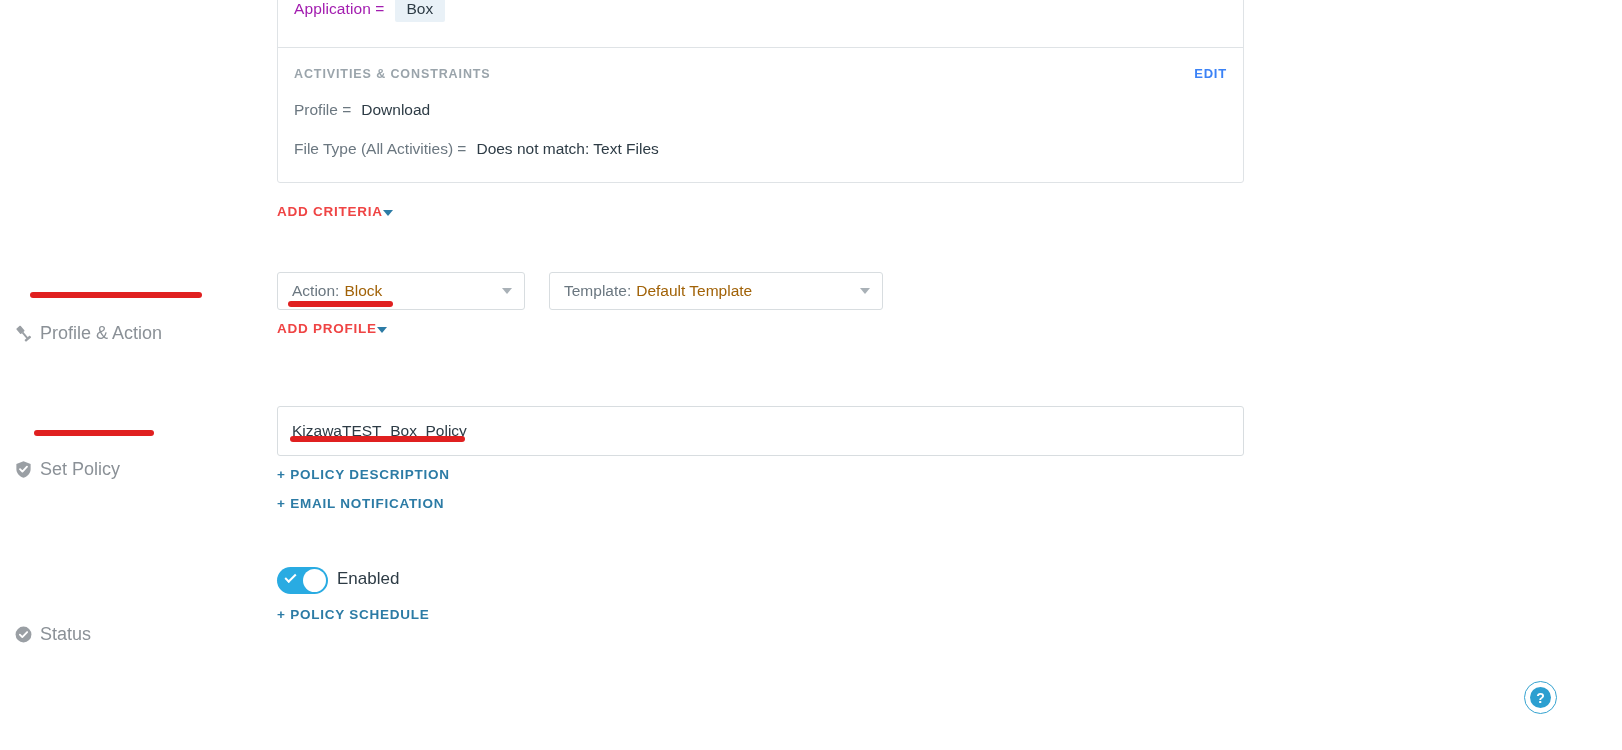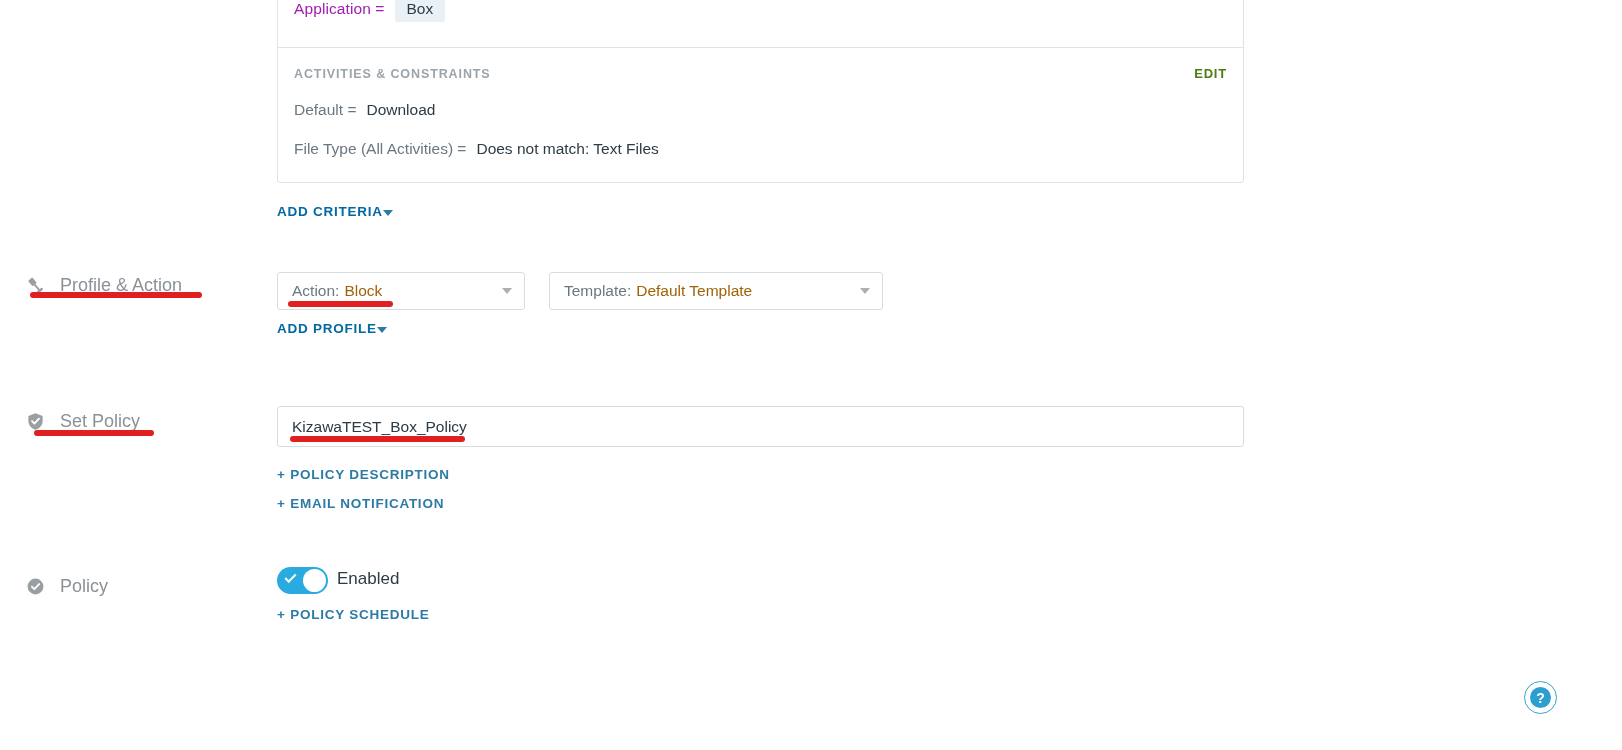--- a/index.html
+++ b/index.html
@@ -64,42 +64,42 @@
     font-weight: 700;
     text-transform: uppercase;
     margin: 3px 0 20px 0;
   }
   #edit-link {
     position: absolute;
     right: 16px;
     top: 18px;
     font-size: 13px;
     letter-spacing: 0.8px;
-    color: #4d7c0f;
+    color: #3b82f6;
     font-weight: 600;
     text-transform: uppercase;
     cursor: pointer;
     text-decoration: none;
     margin-left: 38px;
   }
   .constraint-row {
     font-size: 15.5px;
     margin-bottom: 20px;
     line-height: 1.2;
   }
   .constraint-row:last-child { margin-bottom: 2px; }
   .constraint-row .k { color: #6b7780; }
   .constraint-row .v { color: #2d3b45; margin-left: 10px; }
 
   
   .link-btn {
     font-size: 13.5px;
     letter-spacing: 0.75px;
     font-weight: 700;
-    color: #0369a1;
+    color: #ef4444;
     text-transform: uppercase;
     cursor: pointer;
     display: inline-flex;
     align-items: center;
     gap: 0;
     text-decoration: none;
     white-space: nowrap;
   }
   .caret {
     width: 0; height: 0;
@@ -116,28 +116,29 @@
     color: #2c7ba5;
     text-transform: uppercase;
     cursor: pointer;
     text-decoration: none;
     display: inline-block;
   }
 
   
   .sec-label {
     position: absolute;
-    left: 26px;
-    display: flex;
-    align-items: center;
-    gap: 15px;
+    left: 14px;
+    display: flex;
+    align-items: center;
+    gap: 7px;
     font-size: 18px;
     color: #8b9197;
     font-weight: 400;
     white-space: nowrap;
+    margin-top: 48px;
   }
   .sec-icon { width: 19px; height: 19px; display: block; flex: none; }
 
   
   .marker {
     position: absolute;
     background: #e02020;
     border-radius: 4px;
     pointer-events: none;
   }
@@ -164,21 +165,21 @@
     border-right: 5px solid transparent;
     border-top: 6px solid #a9b1b7;
   }
 
   
   #policy-name-input {
     position: absolute;
     left: 277px;
     top: 406px;
     width: 967px;
-    height: 41px;
+    height: 50px;
     border: 1px solid #d8dde0;
     border-radius: 3px;
     background: #ffffff;
     font-family: "Liberation Sans", sans-serif;
     font-size: 15.5px;
     color: #2d3b45;
     padding: 0 14px;
     outline: none;
   }
 
@@ -261,21 +262,21 @@
   </div>
 
   <div class="criteria-divider"></div>
 
   <div class="criteria-body">
     <div class="section-caption">ACTIVITIES &amp; CONSTRAINTS</div>
 
     <a id="edit-link" class="edit-link">EDIT</a>
 
     <div class="constraint-row">
-      <span class="k">Default =</span><span class="v">Download</span>
+      <span class="k">Profile =</span><span class="v">Download</span>
     </div>
 
     <div class="constraint-row">
       <span class="k">File Type (All Activities) =</span><span class="v">Does not match: Text Files</span>
     </div>
   </div>
 </div>
 
 <a class="link-btn" style="position:absolute; left:277px; top:204px;">
   <span>ADD CRITERIA</span>
@@ -326,21 +327,21 @@
 
 <a class="plus-link" style="position:absolute; left:277px; top:467px;text-align:right;">+ POLICY DESCRIPTION</a>
 
 <a class="plus-link" style="position:absolute; left:277px; top:496px;text-align:right;">+ EMAIL NOTIFICATION</a>
 
 <div class="sec-label" style="top:576px;">
   <svg class="sec-icon" viewBox="0 0 24 24">
     <circle cx="12" cy="12" r="10" fill="#9a9fa4"></circle>
     <path d="M7.4 12.2 L10.5 15.3 L16.6 8.9" fill="none" stroke="#ffffff" stroke-width="2.3" stroke-linecap="round" stroke-linejoin="round"></path>
   </svg>
-  <span>Policy</span>
+  <span>Status</span>
 </div>
 
 <div id="status-toggle">
   <span class="tick"></span>
   <span class="knob"></span>
 </div>
 <div id="status-toggle-label">Enabled</div>
 
 <a class="plus-link" style="position:absolute; left:277px; top:607px;">+ POLICY SCHEDULE</a>
 

